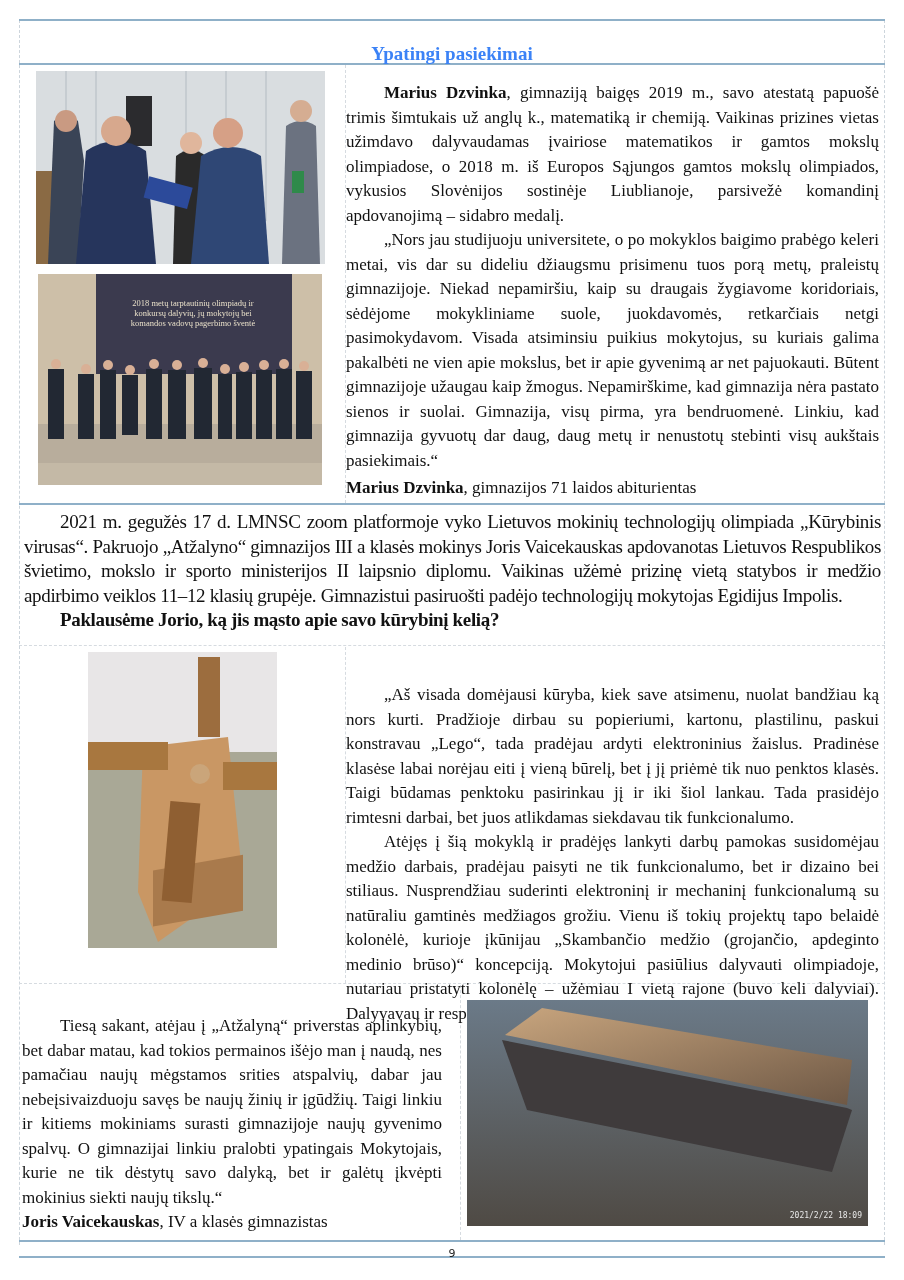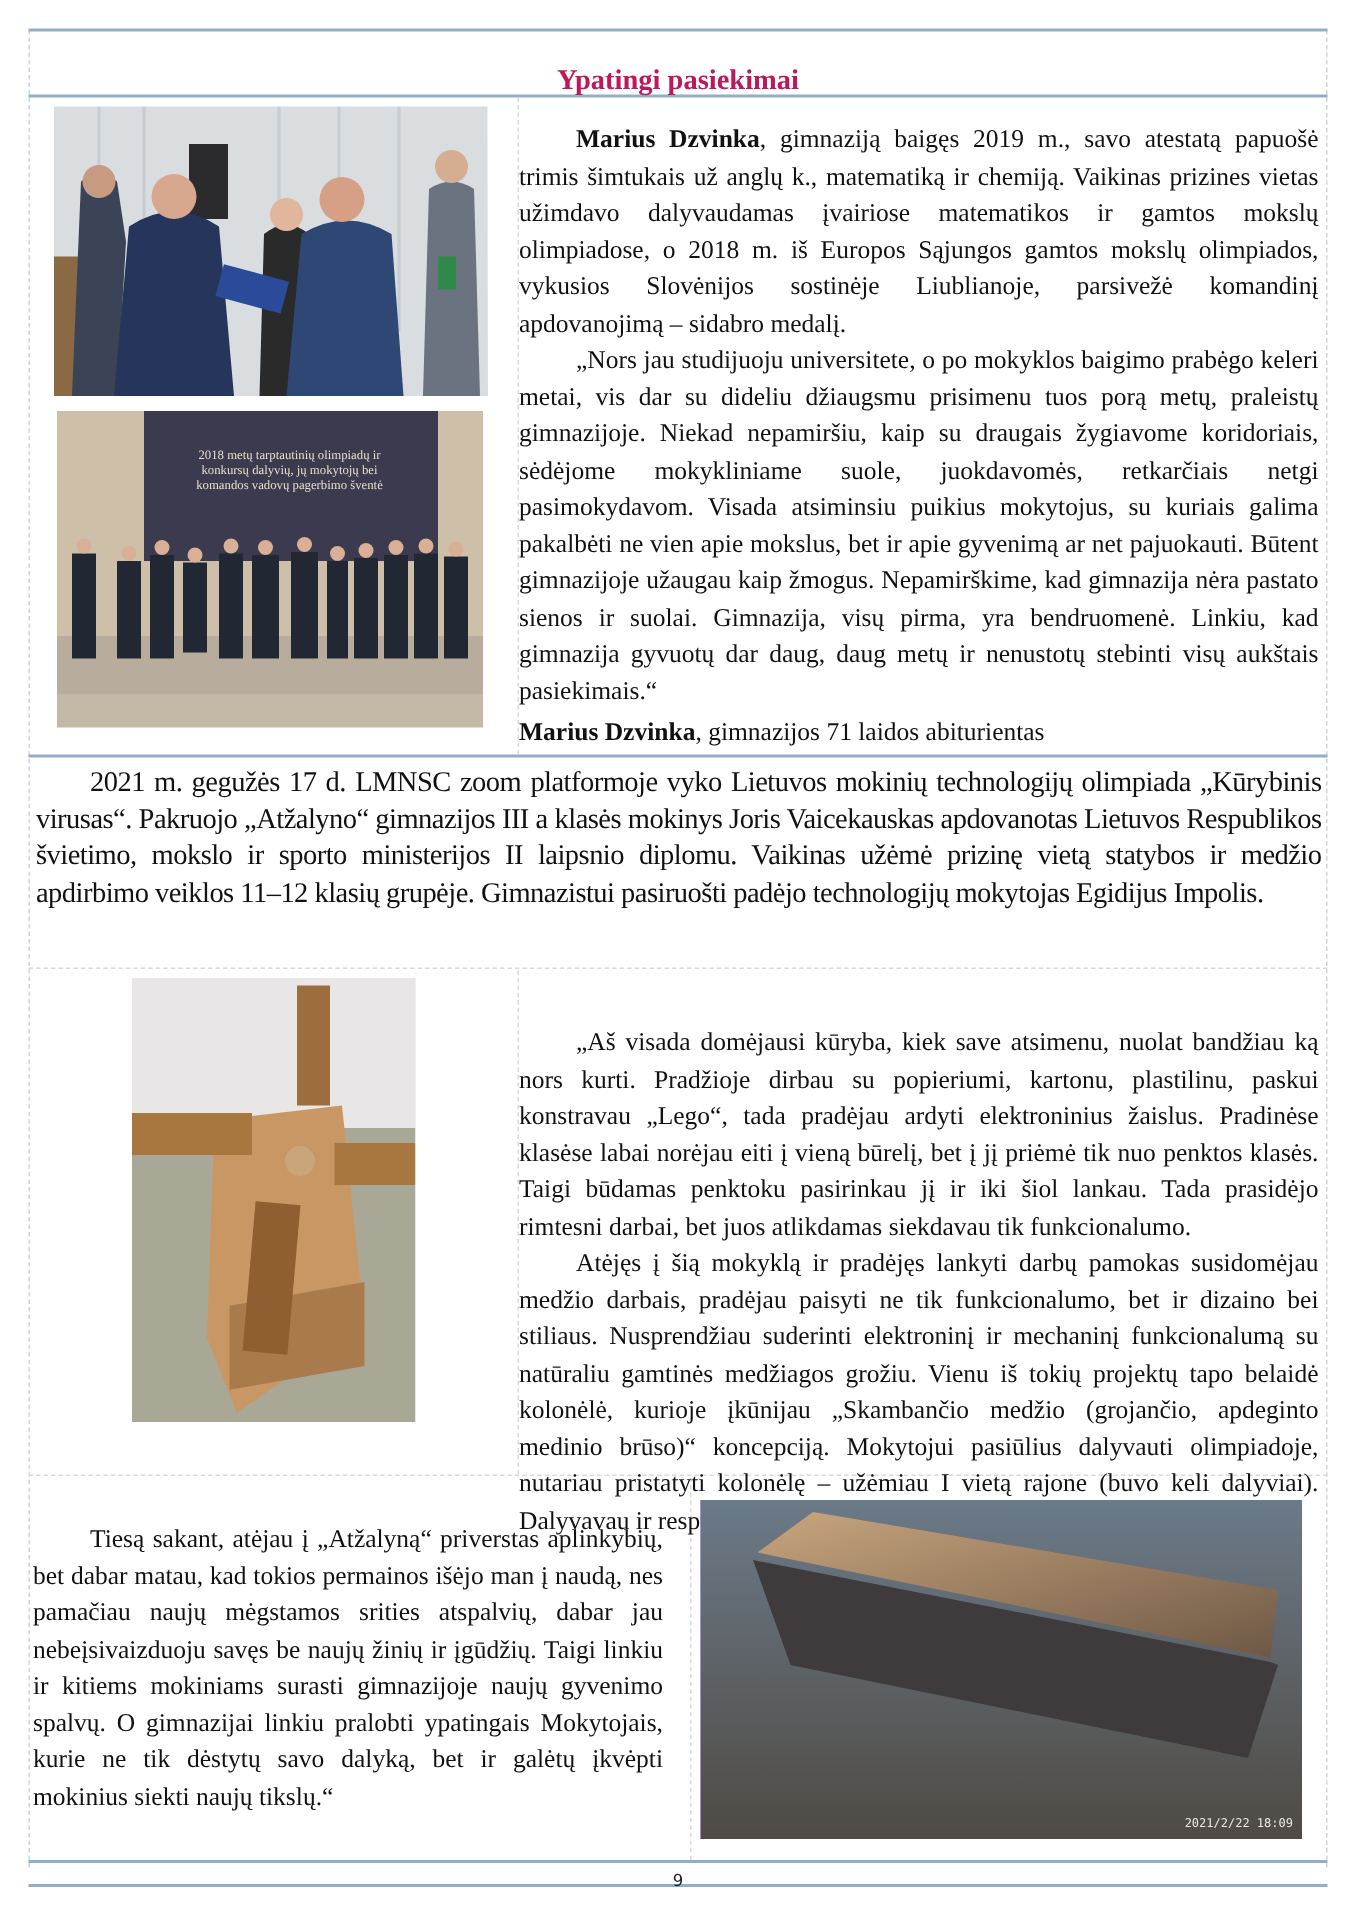--- a/index.html
+++ b/index.html
@@ -3,21 +3,21 @@
   <meta charset="utf-8">
   <style>
     html, body { margin: 0; padding: 0; background: #ffffff; }
     body { width: 904px; height: 1280px; position: relative; overflow: hidden;
            font-family: "Liberation Serif", serif; color: #111; }
     .frame { position: absolute; left: 19px; right: 19px; border-left: 1px dashed #cdd5dc; border-right: 1px dashed #cdd5dc; }
     .hline { position: absolute; left: 19px; width: 866px; height: 0; border-top: 2px solid #8fb0c8; }
     .dline { position: absolute; left: 19px; width: 866px; height: 0; border-top: 1px dashed #d6dbe0; }
     .vdash { position: absolute; width: 0; border-left: 1px dashed #d6dbe0; }
     .title { position: absolute; top: 30px; left: 19px; width: 866px; text-align: center;
-             font-family: "Liberation Serif", serif; font-weight: bold; font-size: 19px; color: #be185d; }
+             font-family: "Liberation Serif", serif; font-weight: bold; font-size: 19px; color: #3b82f6; }
     .text { position: absolute; font-size: 17px; line-height: 24.5px; text-align: justify; }
     .text p { margin: 0; text-indent: 38px; }
     .text p.right { text-align: left; text-indent: 0; }
     .text p.q { text-indent: 38px; }
     b { font-weight: bold; }
     .photo { position: absolute; overflow: hidden; }
     .footer { position: absolute; top: 1247px; left: 19px; width: 866px; text-align: center;
               font-family: "DejaVu Sans", sans-serif; font-size: 11px; color: #222; }
     .ph-caption { position: absolute; font-size: 8.5px; color: #e8dfc8; text-align: center; line-height: 10px;
                   font-family: "Liberation Serif", serif; }
@@ -104,20 +104,21 @@
 </div>
 
 <div class="text" style="left:346px; top:81px; width:533px;">
   <p><b>Marius Dzvinka</b><span>, gimnaziją baigęs 2019 m., savo atestatą papuošė trimis šimtukais už anglų k., matematiką ir chemiją. Vaikinas prizines vietas užimdavo dalyvaudamas įvairiose matematikos ir gamtos mokslų olimpiadose, o 2018 m. iš Europos Sąjungos gamtos mokslų olimpiados, vykusios Slovėnijos sostinėje Liublianoje, parsivežė komandinį apdovanojimą – sidabro medalį.</span></p>
   <p class="q">„Nors jau studijuoju universitete, o po mokyklos baigimo prabėgo keleri metai, vis dar su dideliu džiaugsmu prisimenu tuos porą metų, praleistų gimnazijoje. Niekad nepamiršiu, kaip su draugais žygiavome koridoriais, sėdėjome mokykliniame suole, juokdavomės, retkarčiais netgi pasimokydavom. Visada atsiminsiu puikius mokytojus, su kuriais galima pakalbėti ne vien apie mokslus, bet ir apie gyvenimą ar net pajuokauti. Būtent gimnazijoje užaugau kaip žmogus. Nepamirškime, kad gimnazija nėra pastato sienos ir suolai. Gimnazija, visų pirma, yra bendruomenė. Linkiu, kad gimnazija gyvuotų dar daug, daug metų ir nenustotų stebinti visų aukštais pasiekimais.“</p>
   <p class="right" style="margin-top:3px;"><b>Marius Dzvinka</b><span>, gimnazijos 71 laidos abiturientas</span></p>
 </div>
 
 <div class="text" style="left:24px; top:510px; width:857px; font-size:19px; letter-spacing:-0.35px;">
   <p style="text-indent:36px;">2021 m. gegužės 17 d. LMNSC zoom platformoje vyko Lietuvos mokinių technologijų olimpiada „Kūrybinis virusas“. Pakruojo „Atžalyno“ gimnazijos III a klasės mokinys Joris Vaicekauskas apdovanotas Lietuvos Respublikos švietimo, mokslo ir sporto ministerijos II laipsnio diplomu. Vaikinas užėmė prizinę vietą statybos ir medžio apdirbimo veiklos 11–12 klasių grupėje. Gimnazistui pasiruošti padėjo technologijų mokytojas Egidijus Impolis.</p>
+  <p style="text-indent:36px;"><b>Paklausėme Jorio, ką jis mąsto apie savo kūrybinį kelią?</b></p>
 </div>
 
 <div class="photo" style="left:88px; top:652px; width:189px; height:296px; background:#e6e4e4;">
   <svg width="189" height="296" viewBox="0 0 189 296">
     <rect x="0" y="0" width="189" height="100" fill="#e8e6e7"></rect>
     <rect x="0" y="100" width="189" height="196" fill="#a9a896"></rect>
     <path d="M55 95 L140 85 L155 230 L70 290 L50 240 Z" fill="#c99764"></path>
     <rect x="65" y="230" width="90" height="56" fill="#a97a4c" transform="skewY(-10)"></rect>
     <rect x="110" y="5" width="22" height="80" fill="#9c6d3e"></rect>
     <rect x="0" y="90" width="80" height="28" fill="#a8773f"></rect>
@@ -127,20 +128,21 @@
   </svg>
 </div>
 
 <div class="text" style="left:346px; top:647px; width:533px;margin-top:36px;">
   <p class="q">„Aš visada domėjausi kūryba, kiek save atsimenu, nuolat bandžiau ką nors kurti. Pradžioje dirbau su popieriumi, kartonu, plastilinu, paskui konstravau „Lego“, tada pradėjau ardyti elektroninius žaislus. Pradinėse klasėse labai norėjau eiti į vieną būrelį, bet į jį priėmė tik nuo penktos klasės. Taigi būdamas penktoku pasirinkau jį ir iki šiol lankau. Tada prasidėjo rimtesni darbai, bet juos atlikdamas siekdavau tik funkcionalumo.</p>
   <p class="q">Atėjęs į šią mokyklą ir pradėjęs lankyti darbų pamokas susidomėjau medžio darbais, pradėjau paisyti ne tik funkcionalumo, bet ir dizaino bei stiliaus. Nusprendžiau suderinti elektroninį ir mechaninį funkcionalumą su natūraliu gamtinės medžiagos grožiu. Vienu iš tokių projektų tapo belaidė kolonėlė, kurioje įkūnijau „Skambančio medžio (grojančio, apdeginto medinio brūso)“ koncepciją. Mokytojui pasiūlius dalyvauti olimpiadoje, nutariau pristatyti kolonėlę – užėmiau I vietą rajone (buvo keli dalyviai). Dalyvavau ir respublikinėje olimpiadoje – pavyko iškovoti II vietą.</p>
 </div>
 
 <div class="text" style="left:22px; top:1014px; width:420px;">
   <p class="q">Tiesą sakant, atėjau į „Atžalyną“ priverstas aplinkybių, bet dabar matau, kad tokios permainos išėjo man į naudą, nes pamačiau naujų mėgstamos srities atspalvių, dabar jau nebeįsivaizduoju savęs be naujų žinių ir įgūdžių. Taigi linkiu ir kitiems mokiniams surasti gimnazijoje naujų gyvenimo spalvų. O gimnazijai linkiu pralobti ypatingais Mokytojais, kurie ne tik dėstytų savo dalyką, bet ir galėtų įkvėpti mokinius siekti naujų tikslų.“</p>
+  <p class="right"><b>Joris Vaicekauskas</b><span>, IV a klasės gimnazistas</span></p>
 </div>
 
 <div class="photo" style="left:467px; top:1000px; width:401px; height:226px; background:#6d28d9;">
   <svg width="401" height="226" viewBox="0 0 401 226">
     <defs>
       <linearGradient id="floor" x1="0" y1="0" x2="0" y2="1">
         <stop offset="0" stop-color="#6b7a88"></stop>
           <stop offset="1" stop-color="#4f4a44"></stop>
       </linearGradient>
       <linearGradient id="topface" x1="0" y1="0" x2="1" y2="1">

